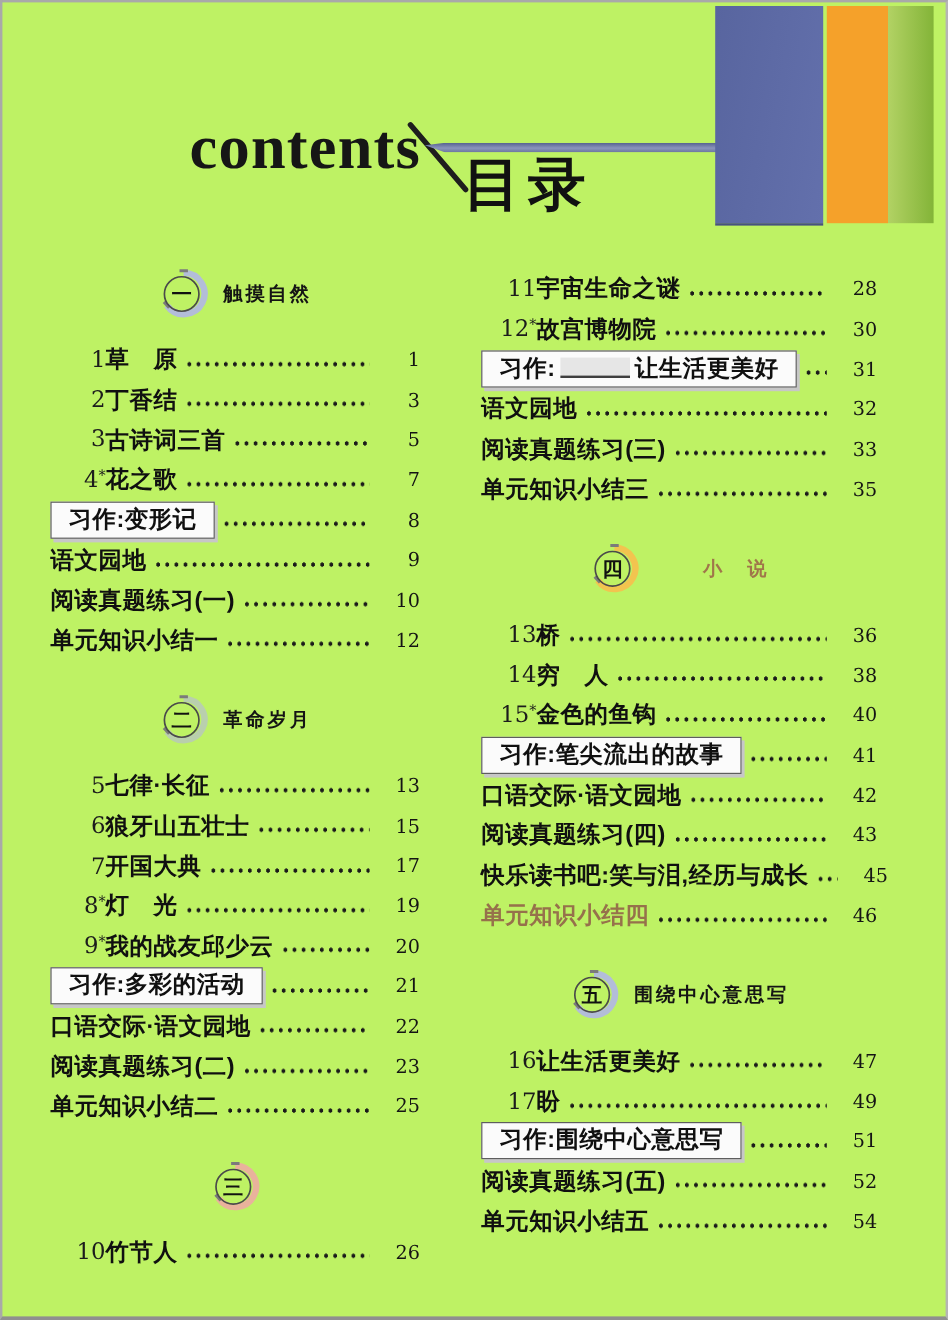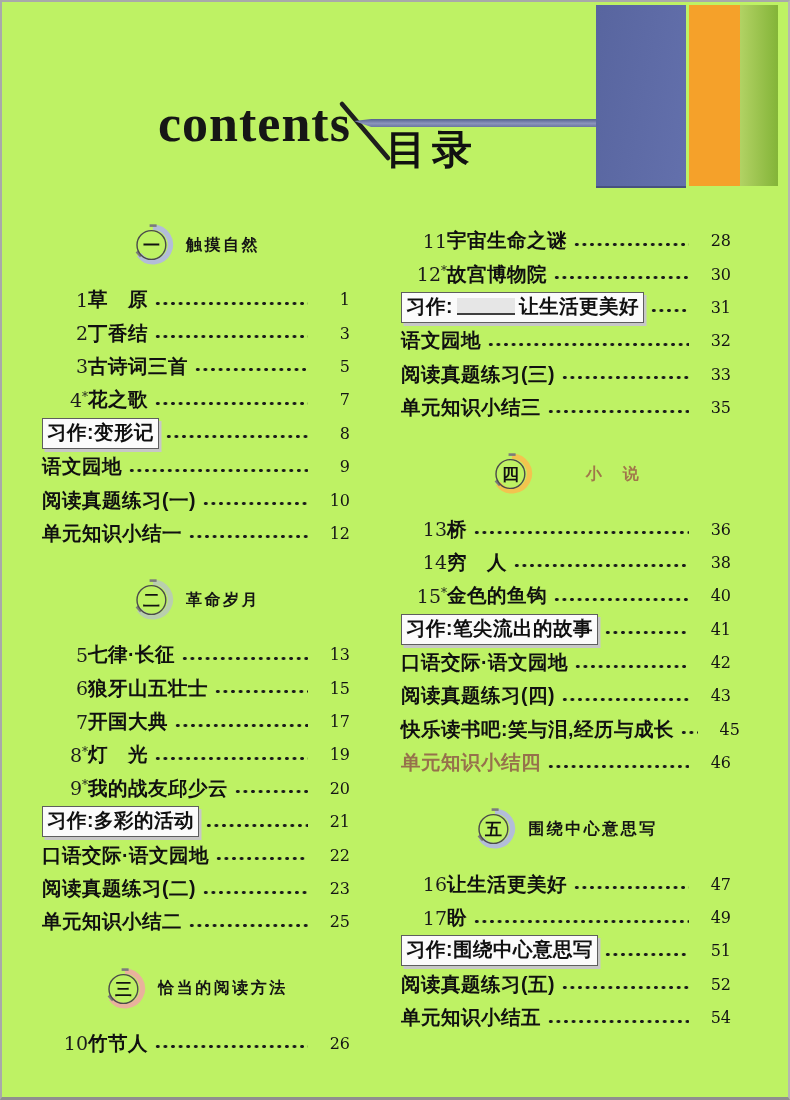--- a/index.html
+++ b/index.html
@@ -2,21 +2,21 @@
 <html><head>
 <meta charset="utf-8">
 <style>
   html,body{margin:0;padding:0;background:#e8e8e8;}
   .page{position:relative;width:790px;height:1100px;background:#bef264;overflow:hidden;
         border-left:2px solid #a9a9a9;border-top:2px solid #a9a9a9;border-right:2px solid #b5b5b5;border-bottom:3px solid #8f8f8f;
         box-sizing:border-box;font-family:"Liberation Sans",sans-serif;}
   
   .title-en{position:absolute;left:156px;top:92px;font-family:"Liberation Serif",serif;font-weight:bold;font-size:52px;color:#161616;letter-spacing:1px;}
   .backslash{position:absolute;left:336px;top:98px;}
-  .title-zh{position:absolute;left:384px;top:120px;font-weight:bold;font-size:40px;color:#111;letter-spacing:6px;}
+  .title-zh{position:absolute;left:384px;top:120px;font-weight:bold;font-size:48px;color:#111;letter-spacing:6px;}
   .hbar{position:absolute;left:352px;top:117px;width:246px;height:8px;
         background:linear-gradient(180deg,#55618f,#8a94bc 55%,#6b779f);
         clip-path:polygon(0 25%,7% 0,100% 0,100% 100%,7% 100%);}
   .band{position:absolute;top:3px;height:181px;}
   .band-blue{left:594px;width:90px;background:linear-gradient(100deg,#58659f,#6370ac);border-bottom:2px solid #47527f;}
   .band-orange{left:687px;width:51px;background:#f5a12a;}
   .band-green{left:738px;width:38px;background:linear-gradient(90deg,#b2d264,#83b438);}
   
   .col{position:absolute;display:flex;flex-direction:column;}
   #col-left{left:40px;top:215px;width:308px;}
@@ -26,21 +26,21 @@
   .col .unit:first-child{margin-top:0;}
   .unit svg{flex:none;}
   .unit-num{font-weight:bold;font-size:17px;fill:#111;}
   .unit-title{font-weight:bold;font-size:16px;color:#141414;letter-spacing:2.5px;white-space:pre;}
   
   .row{display:flex;align-items:center;height:33.4px;}
   .numwrap{flex:none;width:46px;font-family:"DejaVu Serif",serif;font-size:19px;color:#1c1c1c;text-align:right;}
   .numwrap sup{font-size:12px;vertical-align:6px;}
   .row-title{flex:none;font-weight:bold;font-size:19.5px;color:#101010;letter-spacing:0.5px;white-space:pre;}
   .box{display:inline-flex;align-items:center;border:1.5px solid #5e5e5e;box-shadow:2.5px 3px 0 #c7c7c7;
-       padding:0 4px 2px;background:#fbfbfb;}
+       padding:0 14px 2px;background:#fbfbfb;}
   .blank{display:inline-block;width:58px;height:15px;border-bottom:2.5px solid #3f3f3f;margin:0 4px;background:#e6e6e6;}
   .dots{flex:1;height:9px;margin:7px 6px 0 6px;min-width:18px;
         background-image:radial-gradient(circle,#1a1a1a 1.6px,transparent 1.9px);
         background-size:7.6px 9px;background-repeat:repeat-x;background-position:left center;}
   .pg{flex:none;width:36px;text-align:right;font-family:"DejaVu Serif",serif;font-size:16px;color:#141414;}
 </style>
 </head>
 <body>
 
 <div class="page">
@@ -170,21 +170,20 @@
         <span class="pg">25</span>
       </div>
       <div class="unit">
         <svg width="42" height="42">
           <path d="M21 3.4 A17.2 17.2 0 1 1 7.2 30.6" fill="none" stroke="#e9b29c" stroke-width="5.4"></path>
           <path d="M17.6 1.6 l7 0" stroke="#7b7b7b" stroke-width="2.6"></path>
           <path d="M4.6 27.6 l4.4 4.8" stroke="#7b7b7b" stroke-width="2.6"></path>
           <circle cx="19.4" cy="21" r="14.4" fill="none" stroke="#4a4a4a" stroke-width="1.4"></circle>
           <text x="19.4" y="27" text-anchor="middle" class="unit-num">三</text>
         </svg>
-        <span class="unit-title">恰当的阅读方法</span>
       </div>
       <div class="row">
         <span class="numwrap"><span>10</span></span>
         <span class="row-title">竹节人</span>
         <div class="dots"></div>
         <span class="pg">26</span>
       </div>
     </div>
   <div class="col" id="col-right">
       <div class="row">

